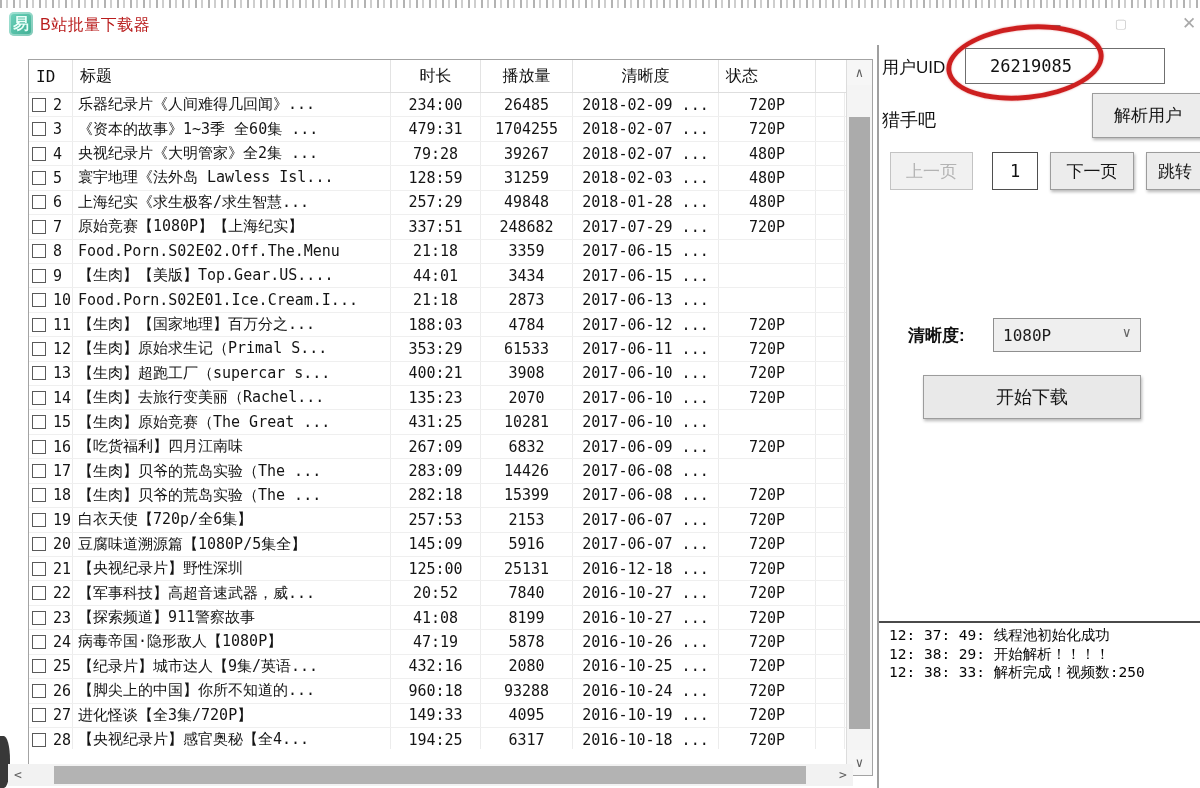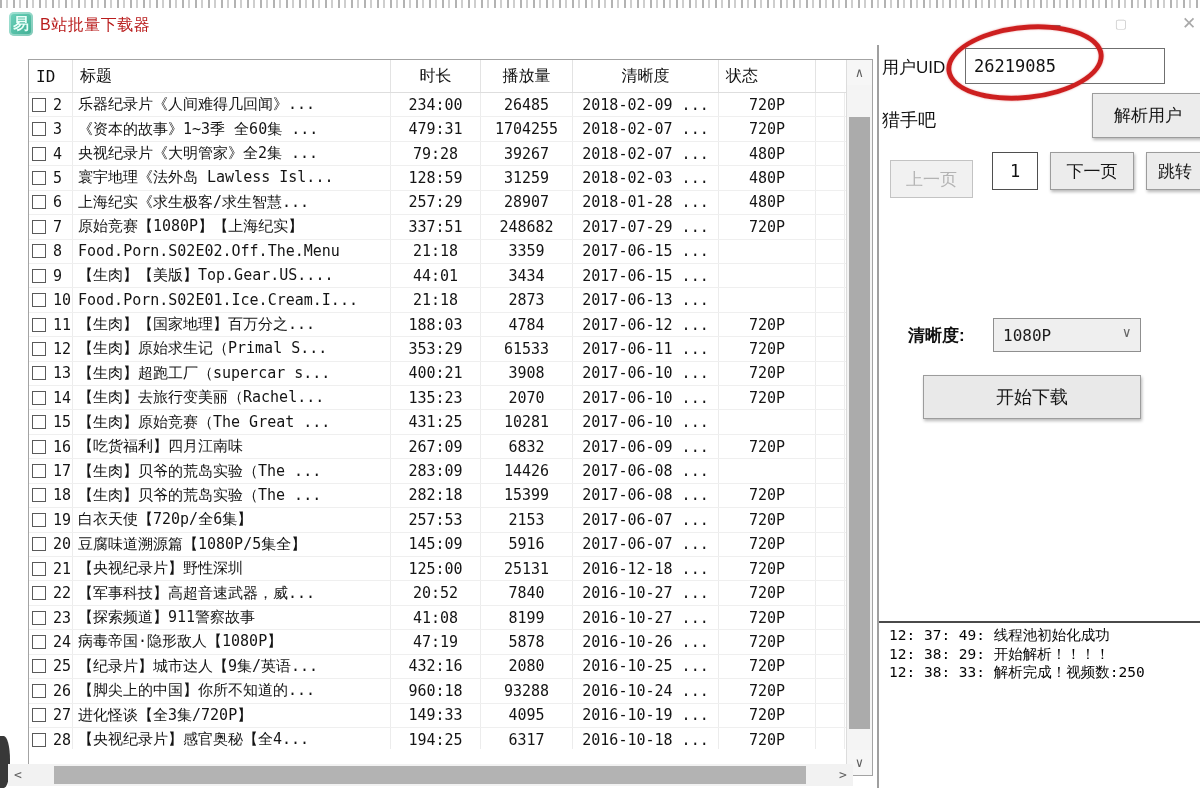--- a/index.html
+++ b/index.html
@@ -60,31 +60,31 @@
     text-align:center; line-height:22px; font-family:"DejaVu Sans Mono", monospace; }
   .hs-left { left:0; }
   .hs-right { right:0; }
   .hs-thumb { position:absolute; left:46px; top:2px; width:752px; height:18px; background:#b3b3b3; }
 
   
   .divider { position:absolute; left:877px; top:45px; width:2px; height:743px; background:#9f9f9f; }
   .panel-label { position:absolute; font-size:17px; color:#111; }
   .uid-label { left:882px; top:56px; }
   .uid-input { position:absolute; left:965px; top:48px; width:200px; height:36px;
-    border:1px solid #6f6f6f; background:#fff; font-size:17px; padding-left:8px;
+    border:1px solid #6f6f6f; background:#fff; font-size:17px; padding-left:24px;
     font-family:"DejaVu Sans Mono", monospace; color:#111; outline:none; }
   .red-circle { position:absolute; left:946px; top:25px; width:158px; height:75px;
     border:5px solid #cd1f1f; border-radius:50%; transform:rotate(-6deg);
     box-shadow:0 0 2px rgba(205,31,31,.5), inset 0 0 2px rgba(205,31,31,.4); pointer-events:none; }
   .uname-label { left:882px; top:108px; font-size:18px; }
   .btn { position:absolute; background:#ececec; border:1px solid #9c9c9c; color:#161616;
     font-size:17px; display:flex; align-items:center; justify-content:center;
     box-shadow:1px 2px 3px rgba(0,0,0,.28); cursor:default; }
   .btn-parse { left:1092px; top:93px; width:112px; height:45px; }
-  .btn-prev { left:890px; top:160px; width:83px; height:38px; color:#b3b3b3;
+  .btn-prev { left:890px; top:152px; width:83px; height:38px; color:#b3b3b3;
     box-shadow:none; border-color:#c3c3c3; background:#f1f1f1; }
   .page-input { position:absolute; left:992px; top:152px; width:46px; height:38px;
     border:1px solid #4f4f4f; background:#fff; text-align:center; font-size:17px;
     font-family:"DejaVu Sans Mono", monospace; color:#111; outline:none; }
   .btn-next { left:1050px; top:152px; width:84px; height:38px; }
   .btn-jump { left:1146px; top:152px; width:58px; height:38px; }
   .quality-label { left:908px; top:324px; font-weight:bold; }
   .dropdown { position:absolute; left:993px; top:318px; width:148px; height:34px;
     background:#efefef; border:1px solid #8f8f8f; display:flex; align-items:center;
     font-size:16px; color:#1a1a1a; padding-left:9px;
@@ -175,21 +175,21 @@
     <div class="c"></div>
   </div>
 
   <div class="grid-row row">
     <div class="c sel">
       <span class="cb"></span>
       <span class="idnum">6</span>
     </div>
     <div class="c title">上海纪实《求生极客/求生智慧...</div>
     <div class="c">257:29</div>
-    <div class="c">28907</div>
+    <div class="c">49848</div>
     <div class="c">2018-01-28 ...</div>
     <div class="c">480P</div>
     <div class="c"></div>
   </div>
 
   <div class="grid-row row">
     <div class="c sel">
       <span class="cb"></span>
       <span class="idnum">7</span>
     </div>

